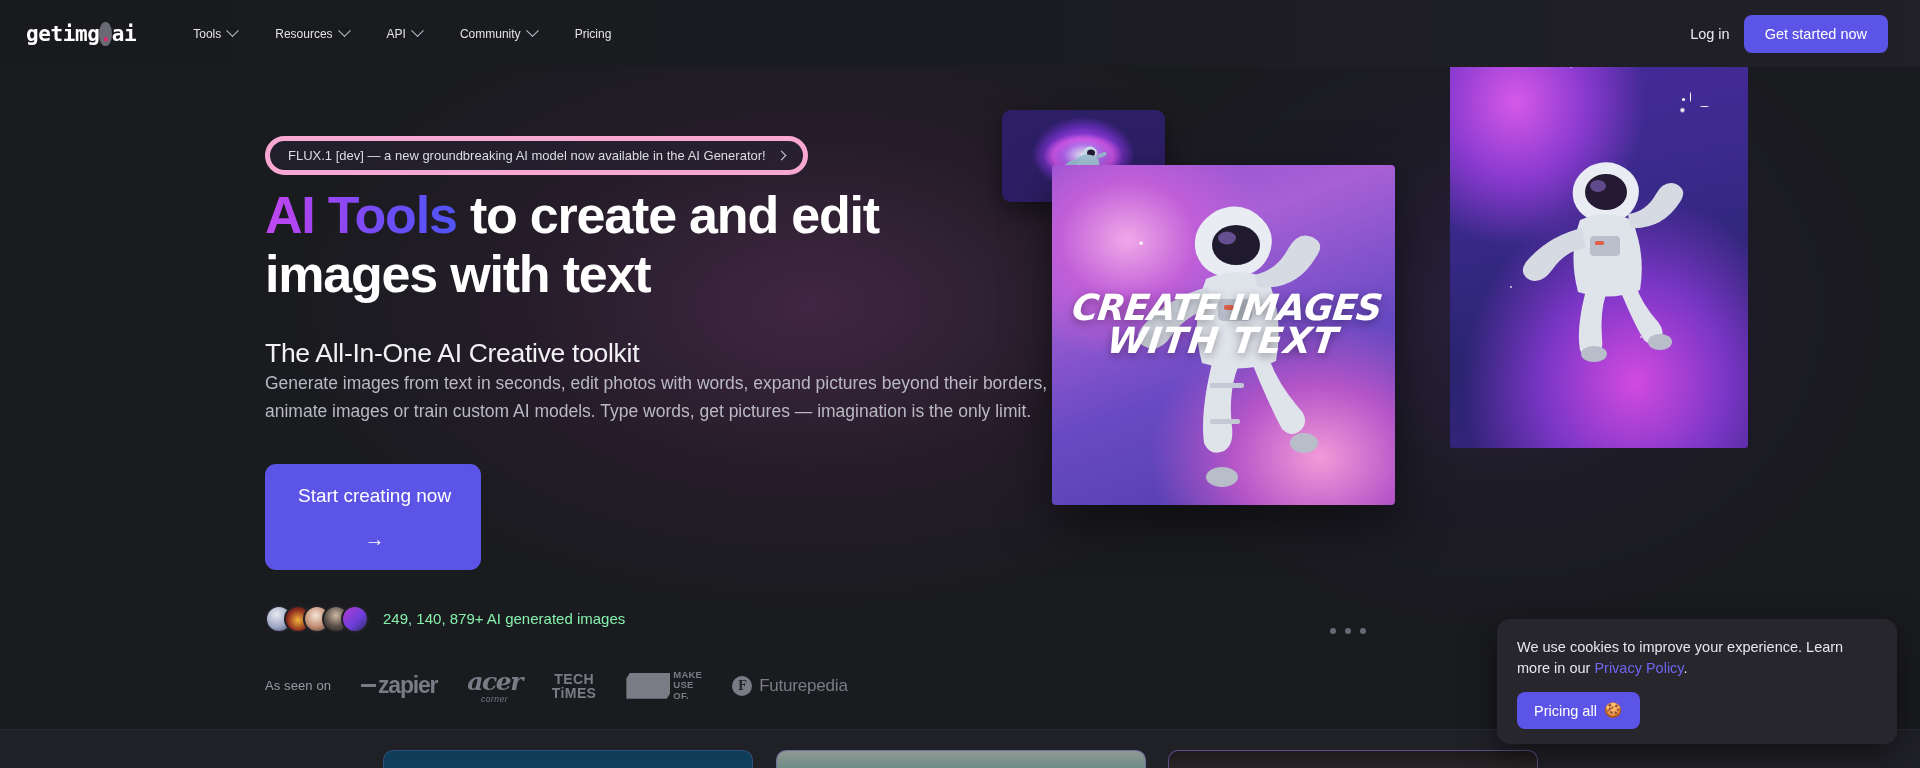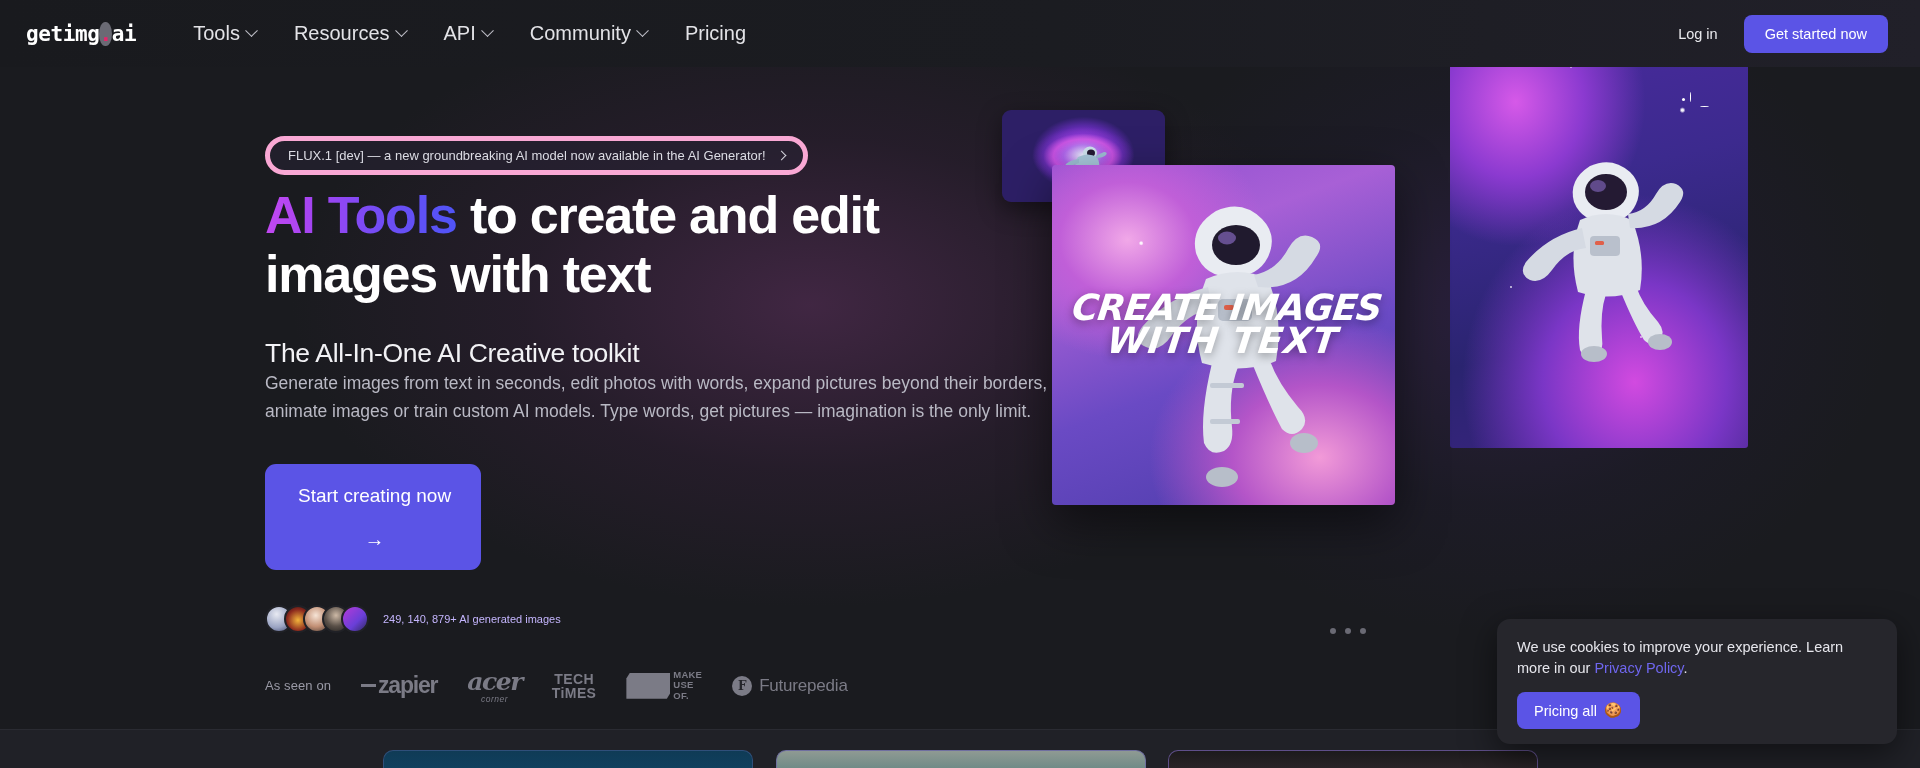--- a/index.html
+++ b/index.html
@@ -38,29 +38,29 @@
   }
   .logo {
     font-family:"DejaVu Sans Mono","Liberation Mono",monospace;
     font-size:21px; letter-spacing:-0.4px; color:#fff; font-weight:700;
     padding-left:2px;
   }
   .logo .dot { color:#e6256b; }
   .nav-links { display:flex; align-items:center; margin-left:38px; gap:0px; }
   .nav-item {
     display:flex; align-items:center; gap:7px;
-    font-size:20px; color:#e3e3e7; padding:8px 19px; cursor:pointer;
+    font-size:12px; color:#e3e3e7; padding:8px 19px; cursor:pointer;
     white-space:nowrap;
   }
   .chev {
     width:9px; height:9px; border-right:1.6px solid #bdbdc6; border-bottom:1.6px solid #bdbdc6;
     transform:rotate(45deg) translate(-2px,-2px);
     display:inline-block;
   }
-  .nav-right { margin-left:auto; display:flex; align-items:center; gap:12px; padding-right:8px;justify-content:flex-end;}
+  .nav-right { margin-left:auto; display:flex; align-items:center; padding-right:8px;justify-content:flex-end;}
   .login { font-size:14.5px; color:#eaeaee; padding:8px 14px; cursor:pointer; }
   .cta-top {
     background:#5b54e6; color:#fff; font-size:14.5px;
     padding:11px 21px; border-radius:8px; border:none; cursor:pointer;
     font-family:"Liberation Sans", sans-serif;
   }
 
   
   .left { position:absolute; left:265px; top:0; width:840px; z-index:20; }
 
@@ -109,21 +109,21 @@
   .av {
     width:28px; height:28px; border-radius:50%; border:2px solid #202126;
     margin-left:-9px; background-size:cover;
   }
   .av:first-child { margin-left:0; }
   .av1{background:radial-gradient(circle at 40% 30%,#e8eaf2,#9aa3c2 60%,#3b4268);}
   .av2{background:radial-gradient(circle at 50% 55%,#f2b33b,#8c2a1e 60%,#2a1010);}
   .av3{background:radial-gradient(circle at 45% 35%,#f6e4d6,#c28f74 55%,#4a3a33);}
   .av4{background:radial-gradient(circle at 50% 35%,#cdb9a6,#5a5048 55%,#23211f);}
   .av5{background:linear-gradient(135deg,#b53bd8,#6a3fd8 60%,#2f2a5e);}
-  .social-txt { font-size:11px; color:#c4b5fd; }
+  .social-txt { font-size:15px; color:#86efac; }
 
   .seen { margin-top:36px; display:flex; align-items:center; gap:30px; }
   .seen-label { font-size:13px; color:#9a9aa6; letter-spacing:0.1px; }
   .brand { color:#7b7b86; display:flex; align-items:center; }
   .b-zapier { font-size:23px; font-weight:700; letter-spacing:-1.2px; }
   .b-zapier .u { display:inline-block; width:15px; height:3px; background:#7b7b86; vertical-align:3px; margin-right:2px;}
   .b-acer { display:flex; flex-direction:column; align-items:center; line-height:1; }
   .b-acer .a1 { font-family:"DejaVu Serif",serif; font-style:italic; font-size:25px; font-weight:700; letter-spacing:-1.5px; }
   .b-acer .a2 { font-size:8.5px; font-style:italic; letter-spacing:0.5px; margin-top:1px; }
   .b-tech { display:flex; flex-direction:column; line-height:1.02; font-weight:700; font-size:14px; letter-spacing:0.4px; }

